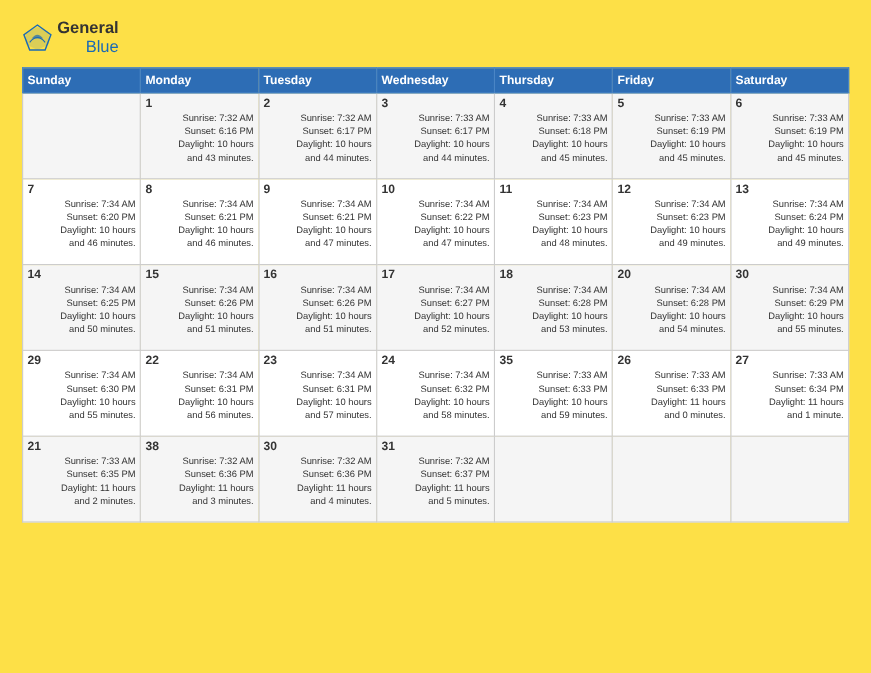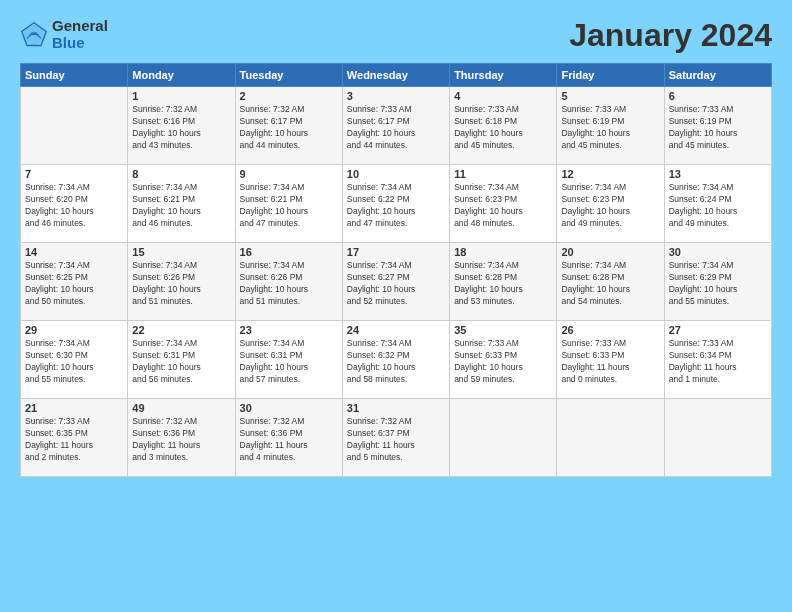--- a/index.html
+++ b/index.html
@@ -7,21 +7,21 @@
       font-family: Arial, sans-serif;
       background: #fff;
       width: 792px;
       height: 612px;
       overflow: hidden;
     }
     .page {
       width: 792px;
       height: 612px;
       padding: 18px 20px 12px 20px;
-      background: #7dd3fc;
+      background: #fde047;
     }
     .header {
       display: flex;
       justify-content: space-between;
       align-items: flex-start;
       margin-bottom: 10px;
     }
     .logo {
       display: flex;
       align-items: center;
@@ -32,22 +32,23 @@
       flex-direction: column;
       line-height: 1.1;
     }
     .logo-general {
       font-size: 15px;
       font-weight: bold;
       color: #333;
     }
     .logo-blue {
       font-size: 15px;
-      font-weight: bold;
+      font-weight: normal;
       color: #1a6ab5;
+      text-align: right;
     }
     .logo-icon {
       width: 28px;
       height: 28px;
     }
     .title-block {
       text-align: right;
     }
     .month-title {
       font-size: 32px;
@@ -91,41 +92,41 @@
       font-size: 11px;
       font-weight: bold;
       color: #333;
       display: block;
       margin-bottom: 2px;
     }
     .day-info {
       font-size: 8.5px;
       line-height: 1.4;
       color: #333;
+      text-align: right;
     }
   </style>
 </head>
 <body>
 
 <div class="page">
   <div class="header">
     <div class="logo">
       <svg class="logo-icon" viewBox="0 0 32 32" xmlns="http://www.w3.org/2000/svg">
         <polygon points="16,4 28,10 28,22 16,28 4,22 4,10" fill="#1a6ab5" opacity="0.15"></polygon>
         <polygon points="16,2 30,12 24,28 8,28 2,12" fill="none" stroke="#1a6ab5" stroke-width="1.5"></polygon>
         <path d="M10,16 Q16,8 22,16" fill="#1a6ab5" opacity="0.7"></path>
         <path d="M8,20 Q16,10 24,20" fill="none" stroke="#1a6ab5" stroke-width="1.2"></path>
       </svg>
       <div class="logo-text">
         <span class="logo-general">General</span>
         <span class="logo-blue">Blue</span>
       </div>
     </div>
     <div class="title-block">
-      <div class="month-title">January 2024</div>
     </div>
   </div>
 
   <table>
     <thead>
       <tr>
         <th>Sunday</th>
         <th>Monday</th>
         <th>Tuesday</th>
         <th>Wednesday</th>
@@ -335,21 +336,21 @@
         </tr>
         <tr>
           <td>
             <span class="day-number">21</span>
             <div class="day-info" style="white-space: pre-line;">Sunrise: 7:33 AM
 Sunset: 6:35 PM
 Daylight: 11 hours
 and 2 minutes.</div>
           </td>
           <td>
-            <span class="day-number">49</span>
+            <span class="day-number">38</span>
             <div class="day-info" style="white-space: pre-line;">Sunrise: 7:32 AM
 Sunset: 6:36 PM
 Daylight: 11 hours
 and 3 minutes.</div>
           </td>
           <td>
             <span class="day-number">30</span>
             <div class="day-info" style="white-space: pre-line;">Sunrise: 7:32 AM
 Sunset: 6:36 PM
 Daylight: 11 hours

